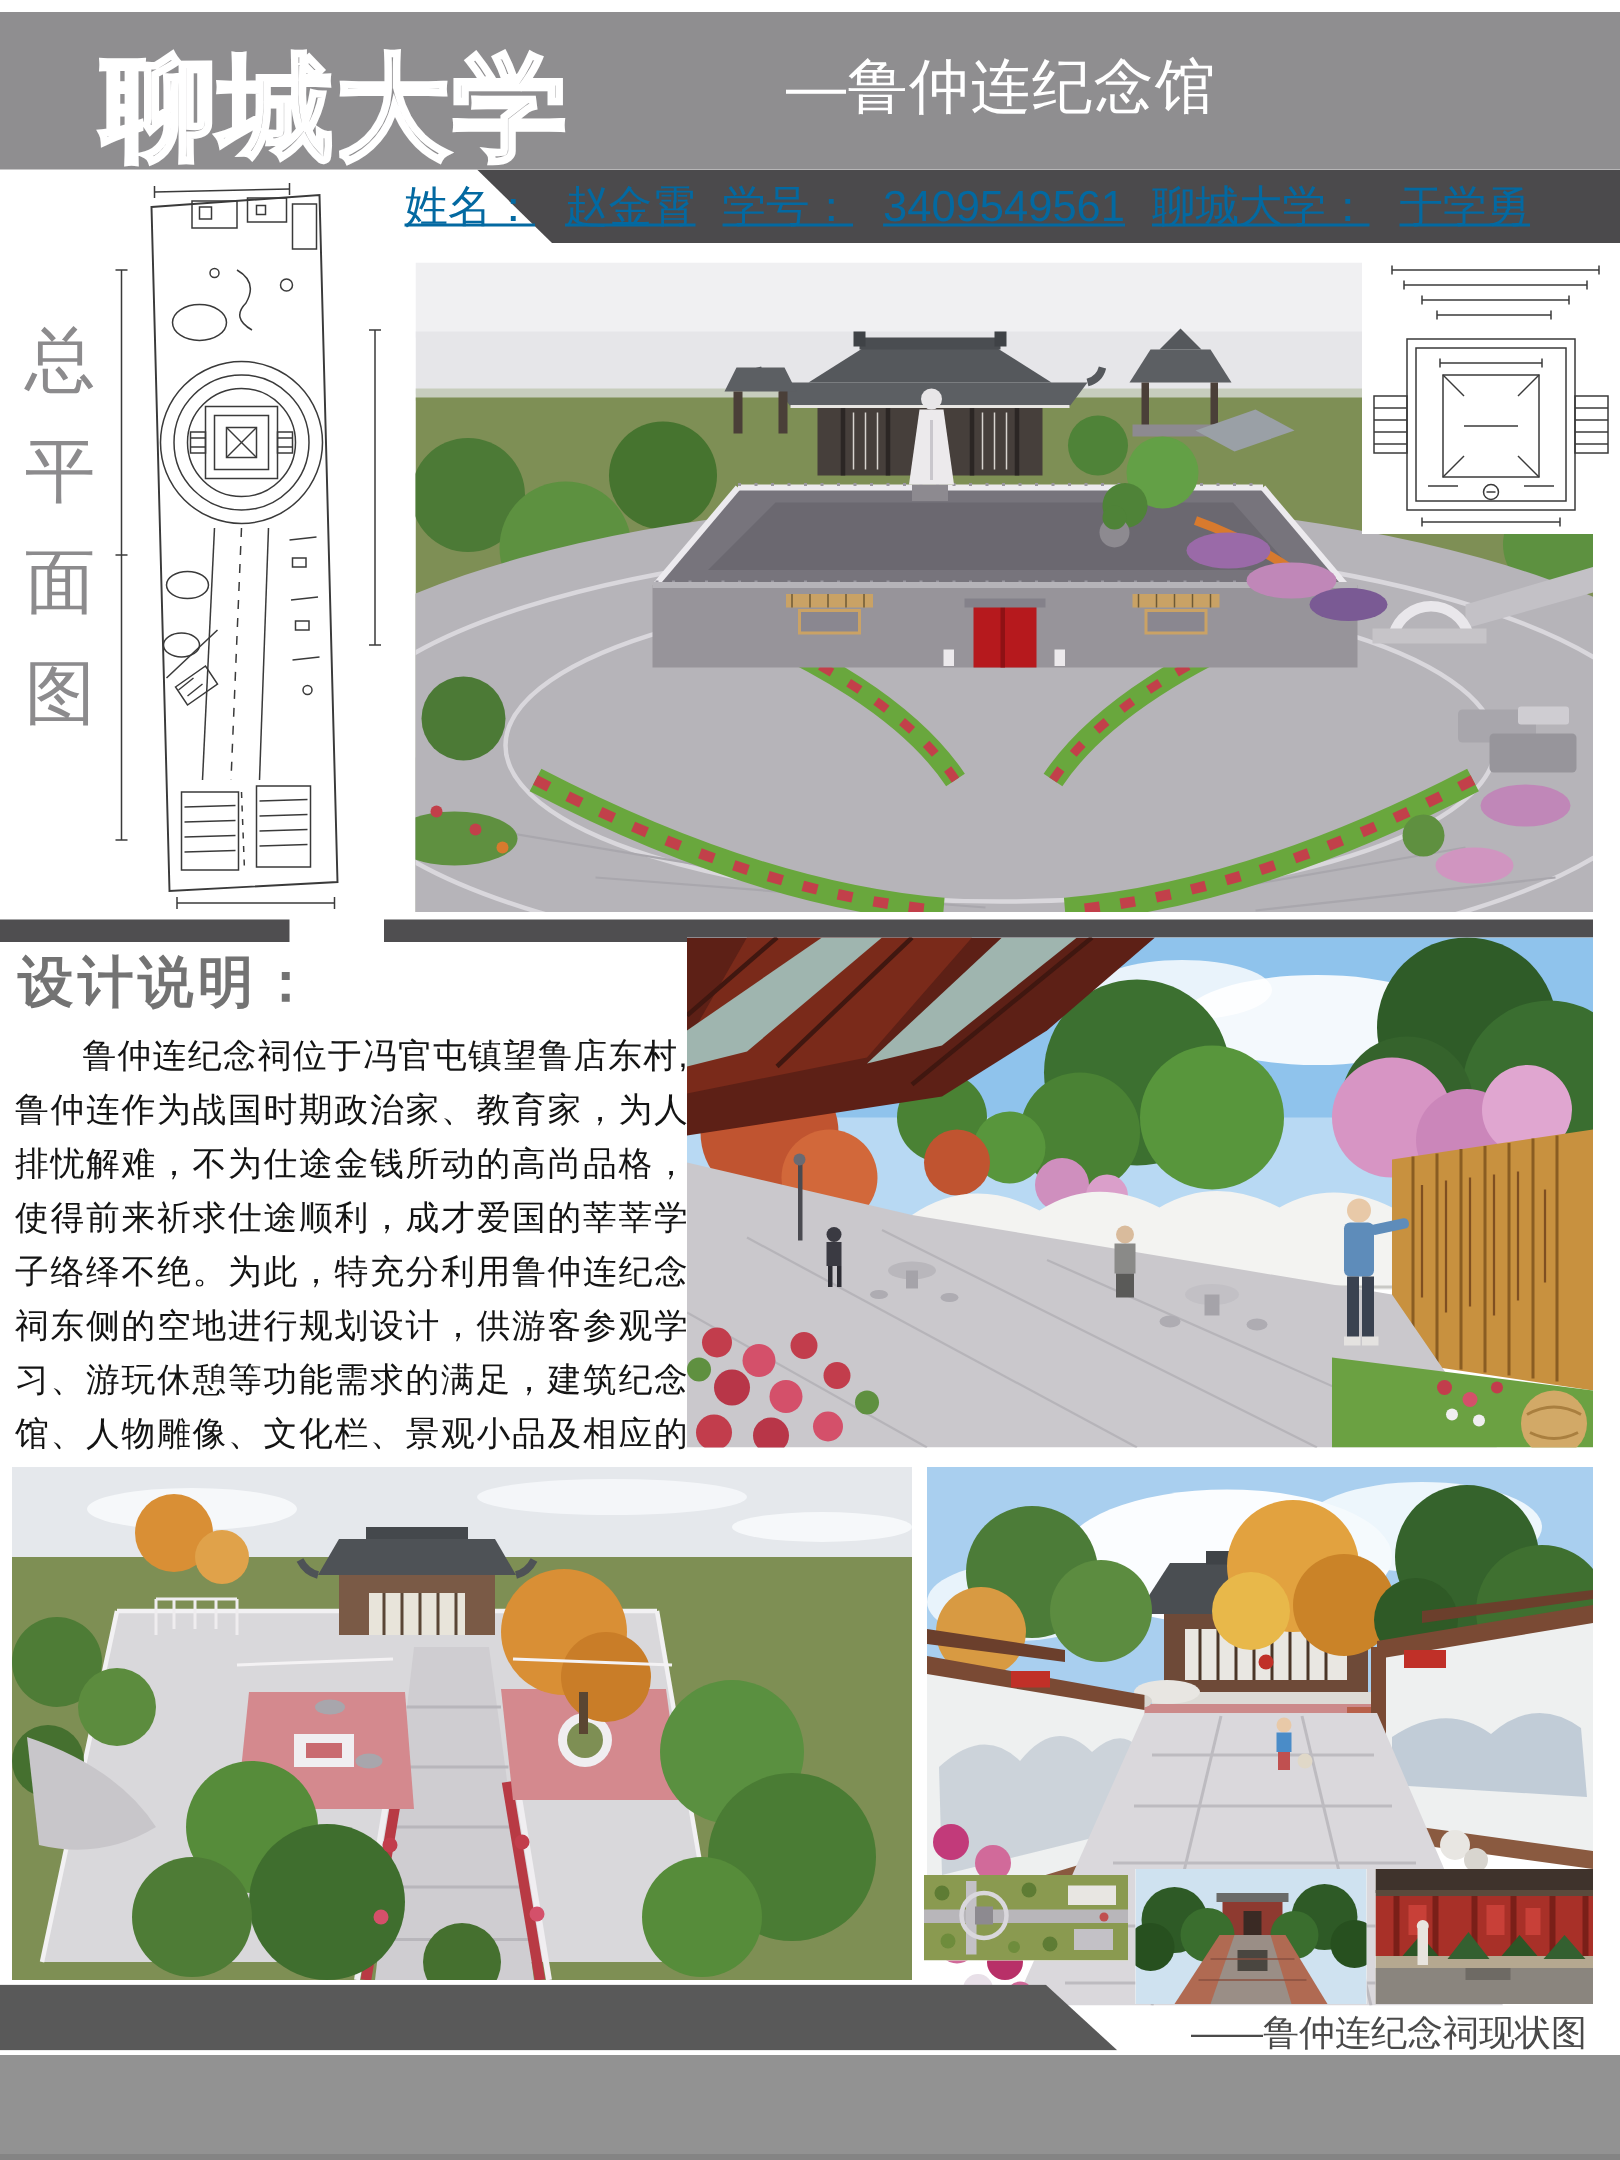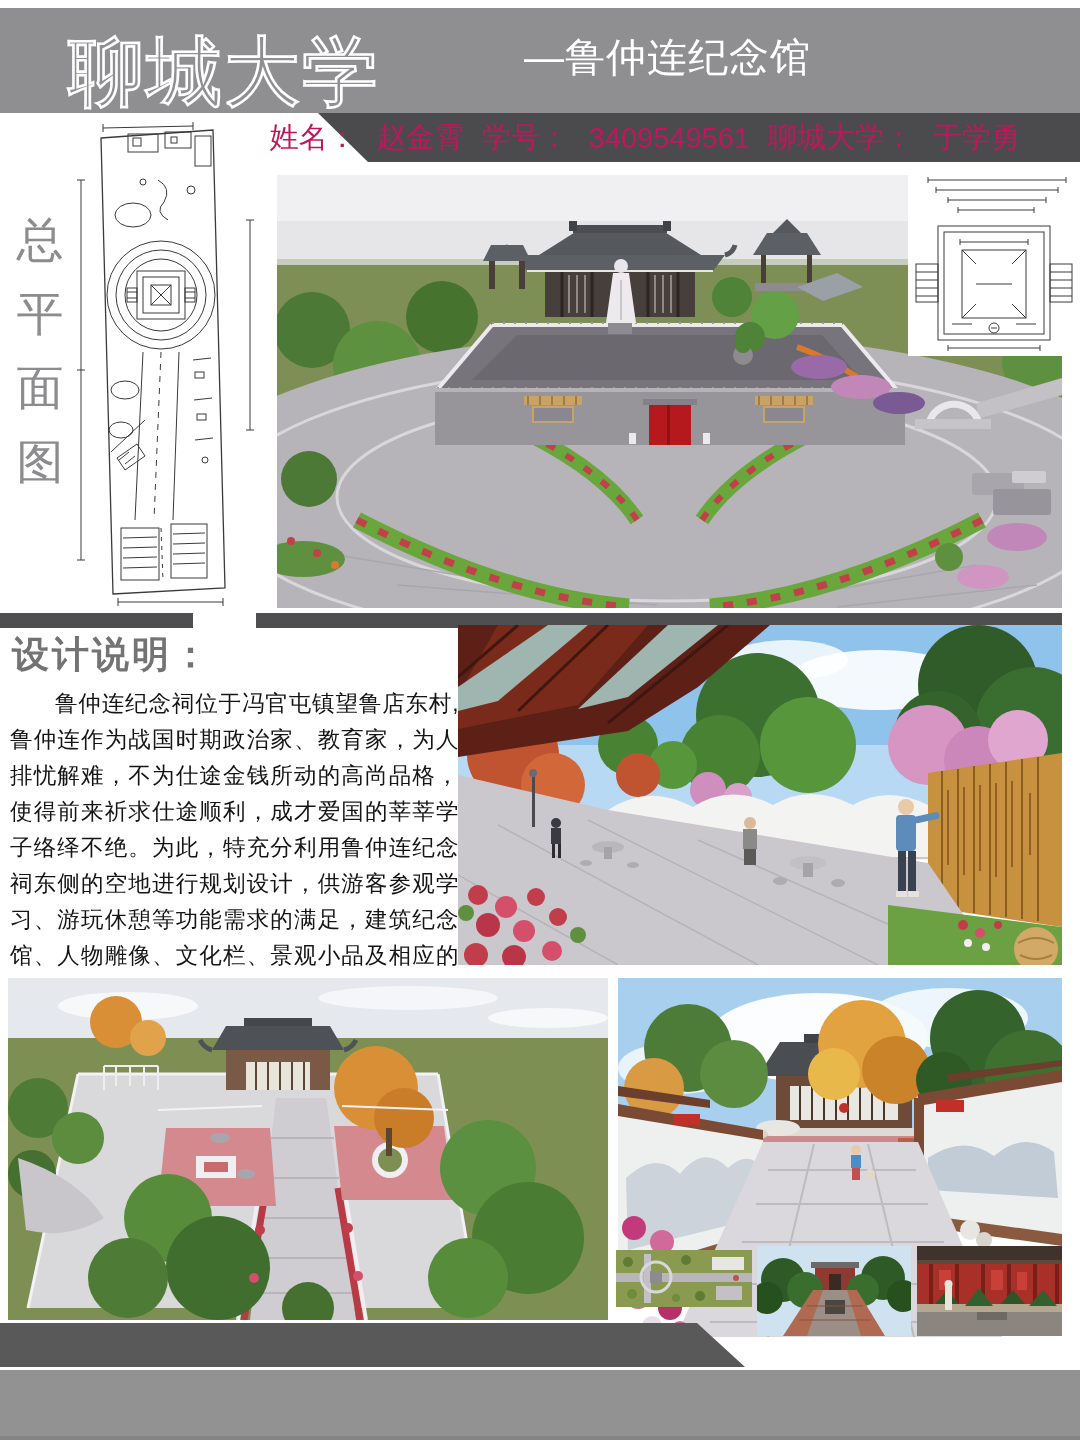--- a/index.html
+++ b/index.html
@@ -1,29 +1,29 @@
 <!DOCTYPE html>
 <html><head>
 <meta charset="utf-8">
 <style>
   html,body{margin:0;padding:0;background:#ffffff;}
   #poster{position:relative;width:1080px;height:1440px;background:#ffffff;overflow:hidden;
     font-family:"Liberation Sans","DejaVu Sans",sans-serif;}
   .abs{position:absolute;}
   
   .header-band{left:0;top:8px;width:1080px;height:105px;background:#8f8e90;}
-  .uni-title{left:68px;top:22px;font-size:76px;font-weight:normal;letter-spacing:2px;
+  .uni-title{left:68px;top:22px;font-size:76px;font-weight:bold;letter-spacing:2px;
     color:transparent;-webkit-text-stroke:2.6px #ffffff;white-space:nowrap;}
   .dept-title{left:356px;top:58px;font-size:37px;color:#ffffff;letter-spacing:4px;white-space:nowrap;}
   .proj-title{left:524px;top:30px;font-size:40px;color:#ffffff;letter-spacing:1px;white-space:nowrap;}
   .sub-band{left:0;top:113px;width:1080px;height:49px;background:#4b4a4c;
     -webkit-clip-path:polygon(318px 0,1080px 0,1080px 49px,368px 49px);
     clip-path:polygon(318px 0,1080px 0,1080px 49px,368px 49px);}
   .info-row{left:420px;top:120px;width:600px;height:36px;display:flex;align-items:center;
-    justify-content:flex-end;color:#be185d;font-size:29px;white-space:nowrap;}
+    justify-content:flex-end;color:#0369a1;font-size:29px;white-space:nowrap;text-decoration:underline;}
   .info-row span{margin-left:20px;}
   .info-row .grp{margin-left:18px;}
   
   .plan-label{left:12px;top:216px;width:56px;display:flex;flex-direction:column;align-items:center;
     color:#8c8b8d;font-size:47px;line-height:1;}
   .plan-label span{display:block;margin-bottom:27px;}
   .img-box{background:#ffffff;}
   .img-box svg{display:block;}
   
   .divider{background:#4f4e50;height:15px;top:613px;}
@@ -698,18 +698,19 @@
         <polygon points="48,60 62,42 76,60" fill="#346030"></polygon>
       <polygon points="84,58 96,44 108,58" fill="#2d5526"></polygon>
         <polygon points="112,60 126,44 140,60" fill="#346030"></polygon>
       <rect y="66" width="145" height="24" fill="#8a857e"></rect>
       <rect x="60" y="66" width="30" height="8" fill="#6e6a64"></rect>
       <rect x="28" y="40" width="7" height="24" fill="#e8e4de"></rect>
         <circle cx="31.5" cy="38" r="4" fill="#e8e4de"></circle>
     </svg>
   </div>
 
+  <div class="abs caption">——鲁仲连纪念祠现状图</div>
 
   <div class="abs bottom-poly"></div>
   <div class="abs footer-band"></div>
   <div class="abs footer-edge"></div>
 
 </div>
 
 </body></html>

